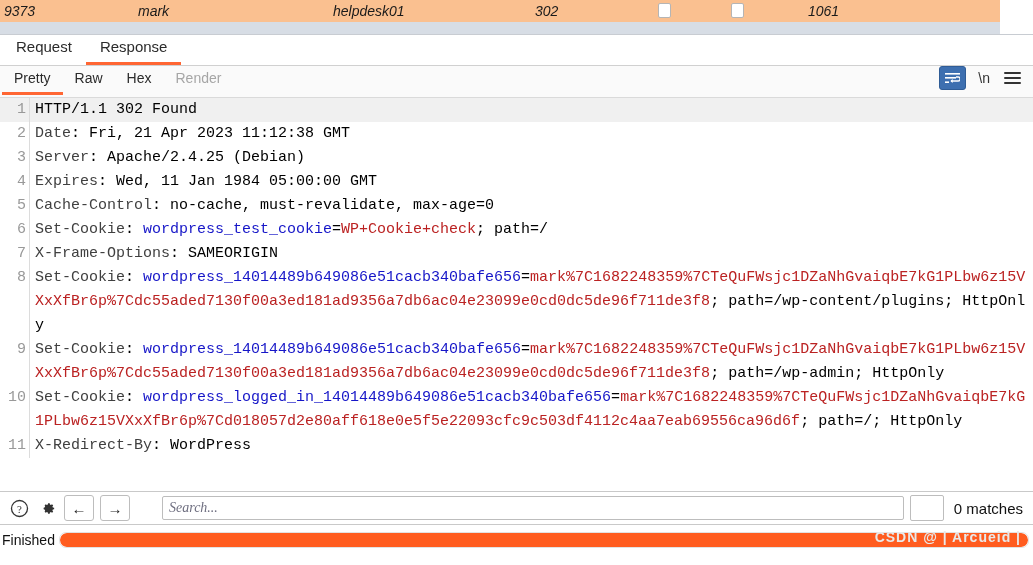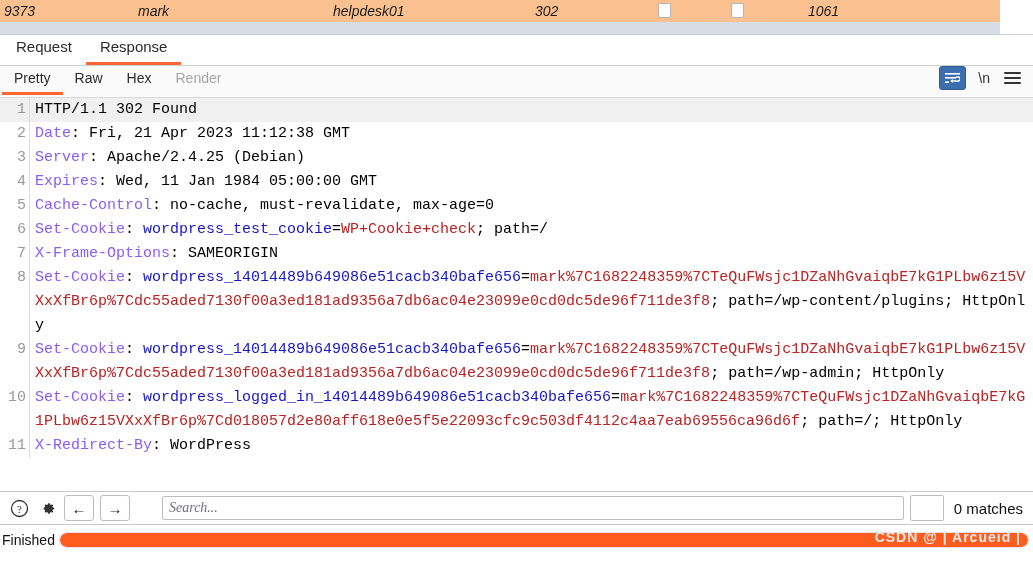--- a/index.html
+++ b/index.html
@@ -164,21 +164,21 @@
     user-select: none;
   }
   .lc {
     flex: 1;
     border-left: 1px solid #dcdcdc;
     padding-left: 5px;
     line-height: 24px;
     word-break: break-all;
     white-space: pre-wrap;
   }
-  .k   { color: #8b5cf6; }          
+  .k   { color: #404040; }          
   .v   { color: #000000; }          
   .ck  { color: #1616c8; }          
   .cv  { color: #bb2222; }          
 
   
   .find-bar {
     display: flex;
     align-items: center;
     height: 32px;
     background: #ffffff;

